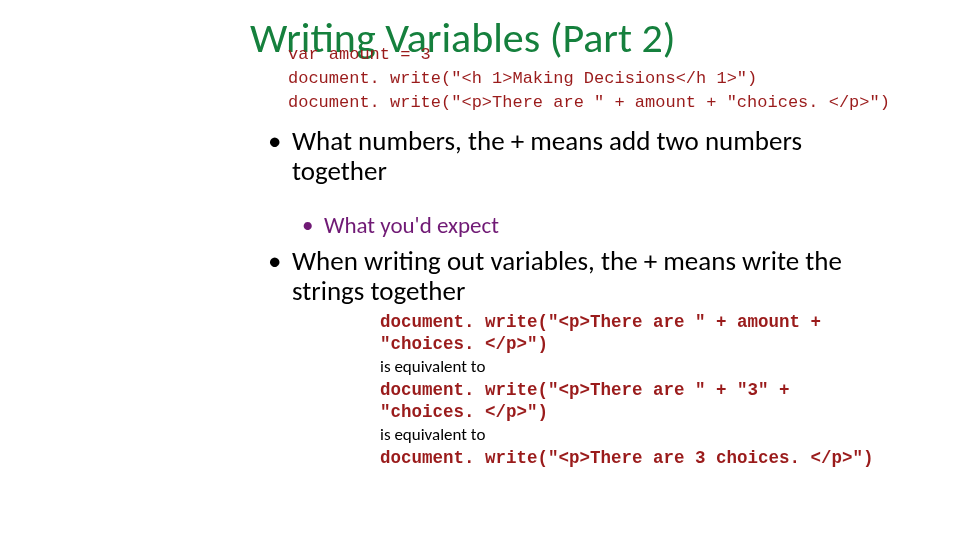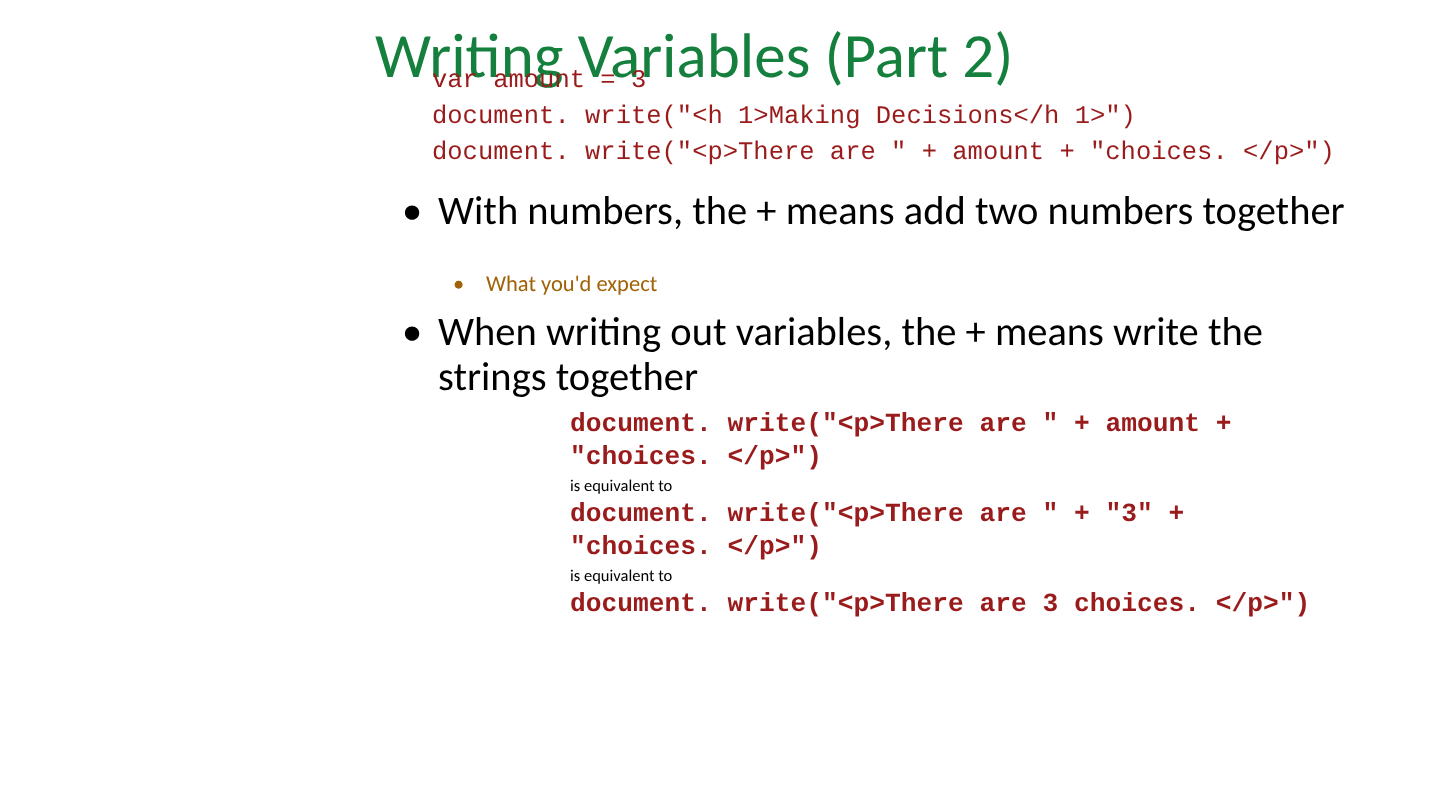--- a/index.html
+++ b/index.html
@@ -52,22 +52,22 @@
       line-height: 1.1;
       margin-bottom: 6px;
     }
     .bullet-l1::before {
       content: "•";
       position: absolute;
       left: 0;
       top: 0;
     }
     .bullet-l2 {
-      font-size: 15px;
-      color: #a16207;
+      font-size: 23px;
+      color: #701a75;
       position: relative;
       padding-left: 22px;
       margin-left: 34px;
       line-height: 1.15;
       margin-bottom: 8px;
       margin-top: 26px;
     }
     .bullet-l2::before {
       content: "•";
       position: absolute;
@@ -79,40 +79,40 @@
     }
     .code-line {
       font-family: "Courier New", Courier, monospace;
       color: #9a1b1b;
       font-size: 17.5px;
       font-weight: bold;
       line-height: 1.15;
       margin-bottom: 2px;
     }
     .note-line {
-      font-size: 11px;
+      font-size: 17px;
       color: #000;
       margin-bottom: 3px;
       margin-top: 1px;
     }
   </style>
 </head>
 <body>
 
 <div class="slide">
   <h1 class="title">Writing Variables (Part 2)</h1>
 
   <div class="code-block">
     <span class="line first-line">var amount = 3</span>
     <span class="line">document. write("&lt;h 1&gt;Making Decisions&lt;/h 1&gt;")</span>
     <span class="line">document. write("&lt;p&gt;There are " + amount + "choices. &lt;/p&gt;")</span>
   </div>
 
   <ul class="bullet-list">
-    <li class="bullet-l1">With numbers, the + means add two numbers together</li>
+    <li class="bullet-l1">What numbers, the + means add two numbers together</li>
     <li class="bullet-l2">What you'd expect</li>
 
     <li class="bullet-l1">When writing out variables, the + means write the strings together</li>
   </ul>
 
   <div class="sub-content" style="margin-left: 320px;">
     <div class="code-line">document. write("&lt;p&gt;There are " + amount +</div>
     <div class="code-line">"choices. &lt;/p&gt;")</div>
     <div class="note-line">is equivalent to</div>
     <div class="code-line">document. write("&lt;p&gt;There are " + "3" +</div>

